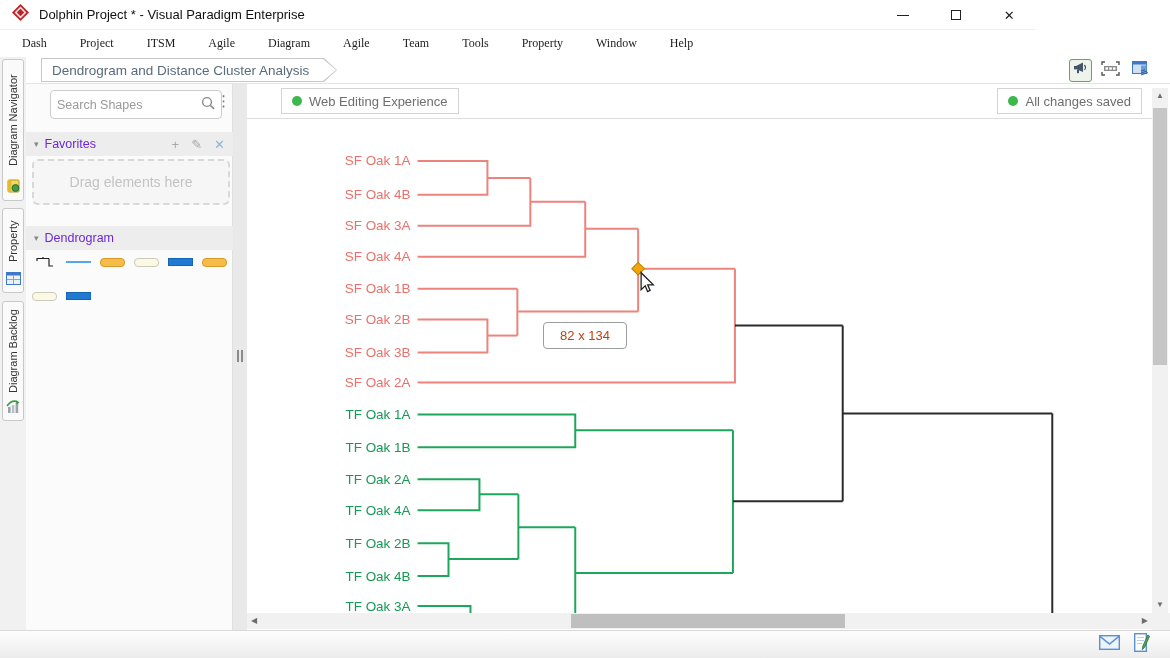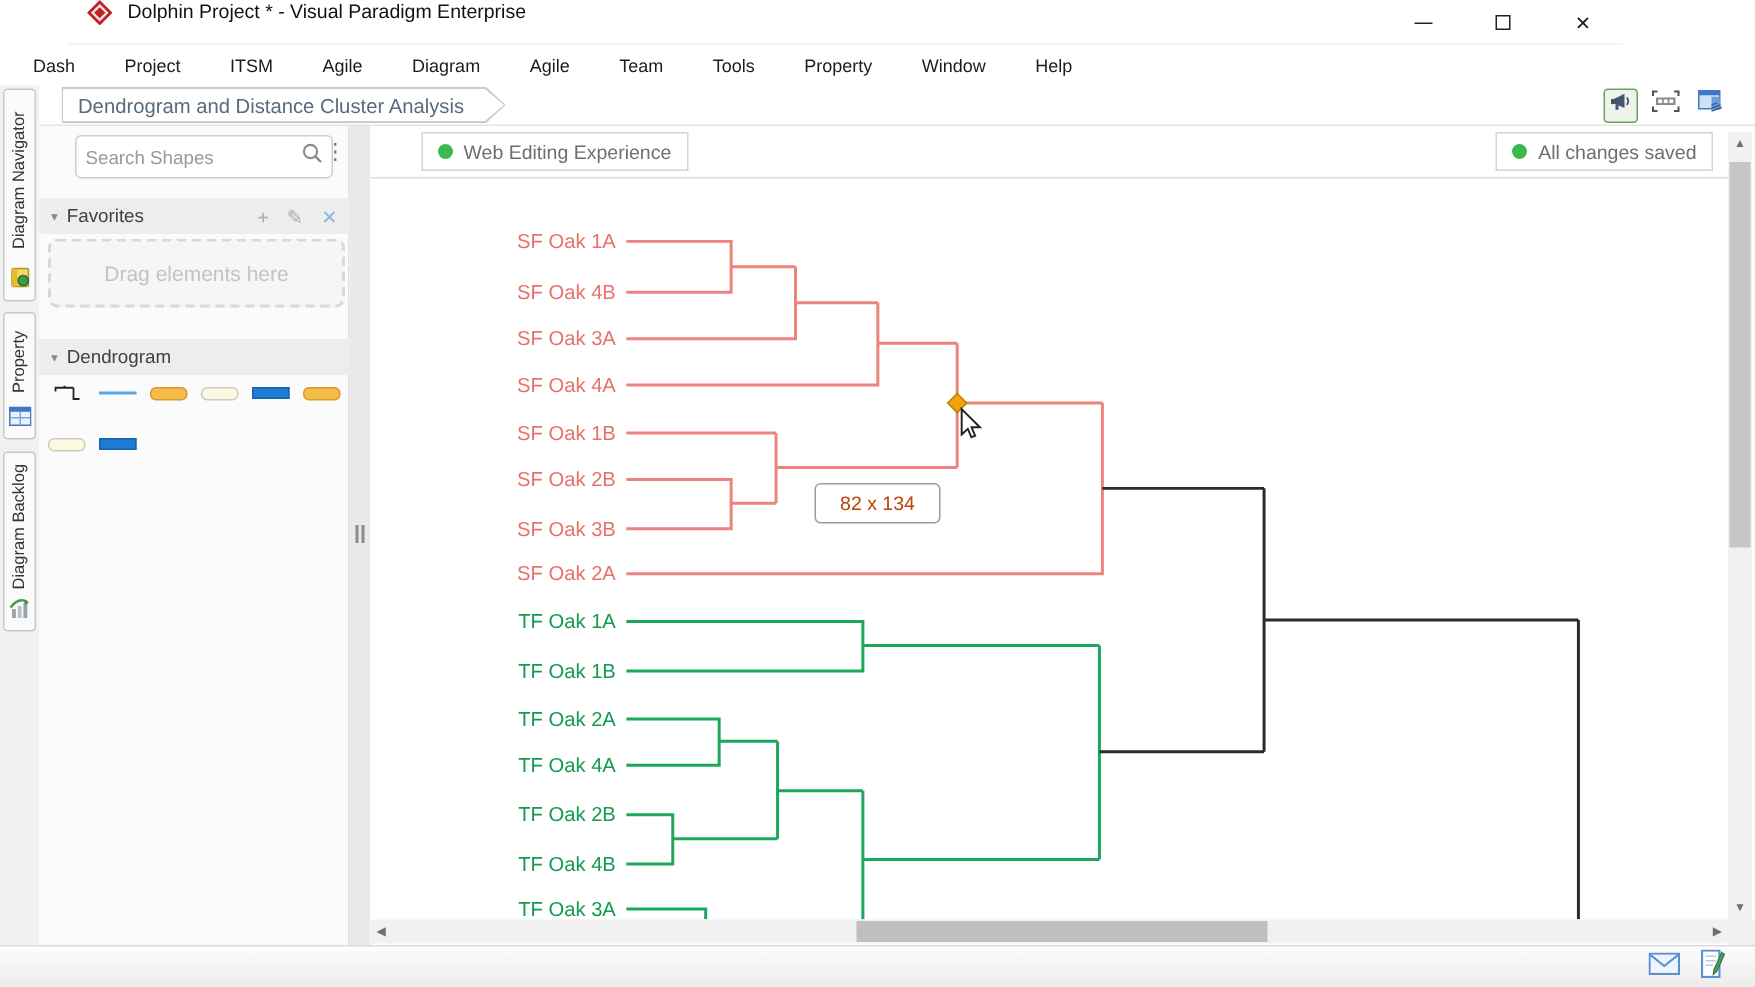--- a/index.html
+++ b/index.html
@@ -1,32 +1,32 @@
 <!DOCTYPE html>
 <html><head>
 <meta charset="utf-8">
 <style>
   * { margin:0; padding:0; box-sizing:border-box; }
   html,body { width:1170px; height:658px; overflow:hidden;
     font-family:"Liberation Sans", sans-serif; background:#fff; }
 
   
   #titlebar { position:absolute; left:0; top:0; width:1036px; height:30px;
-    background:#fff; display:flex; align-items:flex-start; border-bottom:1px solid #f0f0f0;margin-left:46px;}
+    background:#fff; display:flex; align-items:center; border-bottom:1px solid #f0f0f0;}
   #titlebar .logo { margin-left:12px; margin-right:10px; }
   #titlebar .title { font-size:13px; color:#111; }
   #win-controls { position:absolute; right:0; top:0; height:30px; width:160px;
     display:flex; align-items:center; justify-content:space-around; }
   .win-btn { width:30px; height:26px; display:flex; align-items:center; justify-content:center; color:#222; font-size:13px; cursor:default;}
   .glyph-min { width:12px; height:1px; background:#222; display:inline-block;}
   .glyph-max { width:10px; height:10px; border:1px solid #222; display:inline-block;}
 
   
   #menubar { position:absolute; left:0; top:30px; width:1170px; height:27px;
-    background:#fff; display:flex; align-items:center; padding-left:20px; gap:29px; }
+    background:#fff; display:flex; align-items:center; padding-left:20px; gap:29px;font-family:Liberation Serif, serif; }
   .menu-item { font-size:12px; color:#1c1c1c; padding:3px 2px; }
 
   
   #toolbar { position:absolute; left:26px; top:57px; width:1144px; height:27px;
     background:#fff; border-bottom:1px solid #e4e4e4; }
   .crumb-outer { position:absolute; left:4px; top:1px; height:24px; width:296px;
     background:#c7c7c7;
     clip-path:polygon(0 0, calc(100% - 13px) 0, 100% 50%, calc(100% - 13px) 100%, 0 100%);margin-left:11px; }
   .crumb-inner { position:absolute; left:1px; top:1px; height:22px; width:294px;
     background:#fff; display:flex; align-items:center; padding-left:10px;
@@ -49,21 +49,21 @@
   #panel { position:absolute; left:26px; top:84px; width:207px; height:546px; background:#fbfbfb; border-right:1px solid #e0e0e0;}
   #searchbox { position:absolute; left:24px; top:6px; width:172px; height:29px;
     background:#fff; border:1px solid #ccc; border-radius:4px; display:flex; align-items:center; padding:0 6px;}
   #searchbox input { border:none; outline:none; flex:1; font-size:12.5px; color:#444; width:120px;
     font-family:"Liberation Sans", sans-serif;}
   #searchbox input::placeholder { color:#9a9a9a; }
   #search-kebab { position:absolute; left:190px; top:8px; font-size:15px; color:#777; letter-spacing:0;}
   .sec-header { position:absolute; left:0; width:207px; height:24px; background:#ededed;
     display:flex; align-items:center; padding:0 8px; gap:6px;}
   .sec-header .tri { font-size:9px; color:#888; }
-  .sec-header .lbl { font-size:12.5px; color:#404040; flex:1;}
+  .sec-header .lbl { font-size:12.5px; color:#6d28d9; flex:1;}
   .sec-header .hicon { font-size:13px; color:#a8a8a8; margin-left:6px;}
   .sec-header .hicon.blue { color:#8fb3d9; }
   #dragbox { position:absolute; left:6px; top:75px; width:198px; height:46px;
     border:2px dashed #d8d8d8; border-radius:6px; background:#f6f6f6;
     display:flex; align-items:center; justify-content:center; font-size:14px; color:#c3c3c3;}
   #palette { position:absolute; left:6px; top:172px; width:198px; }
   .prow { display:flex; gap:9px; margin-bottom:22px; align-items:center; height:12px;}
   .pitem { width:25px; display:flex; align-items:center; justify-content:center; }
   .shape-pill-amber { width:25px; height:9px; border-radius:4px; background:#f5bb4b; border:1px solid #d79a26;}
   .shape-pill-cream { width:25px; height:9px; border-radius:4px; background:#fbf8e3; border:1px solid #ccccba;}

